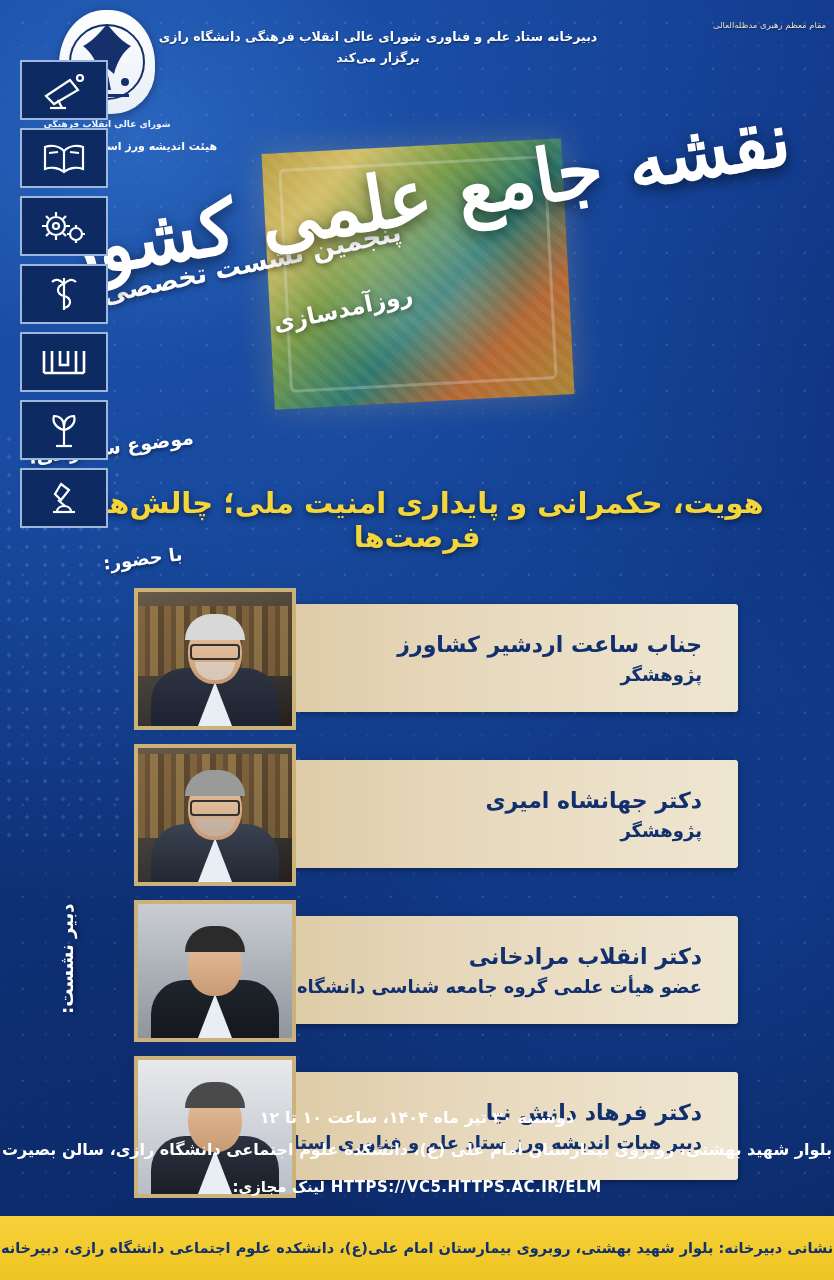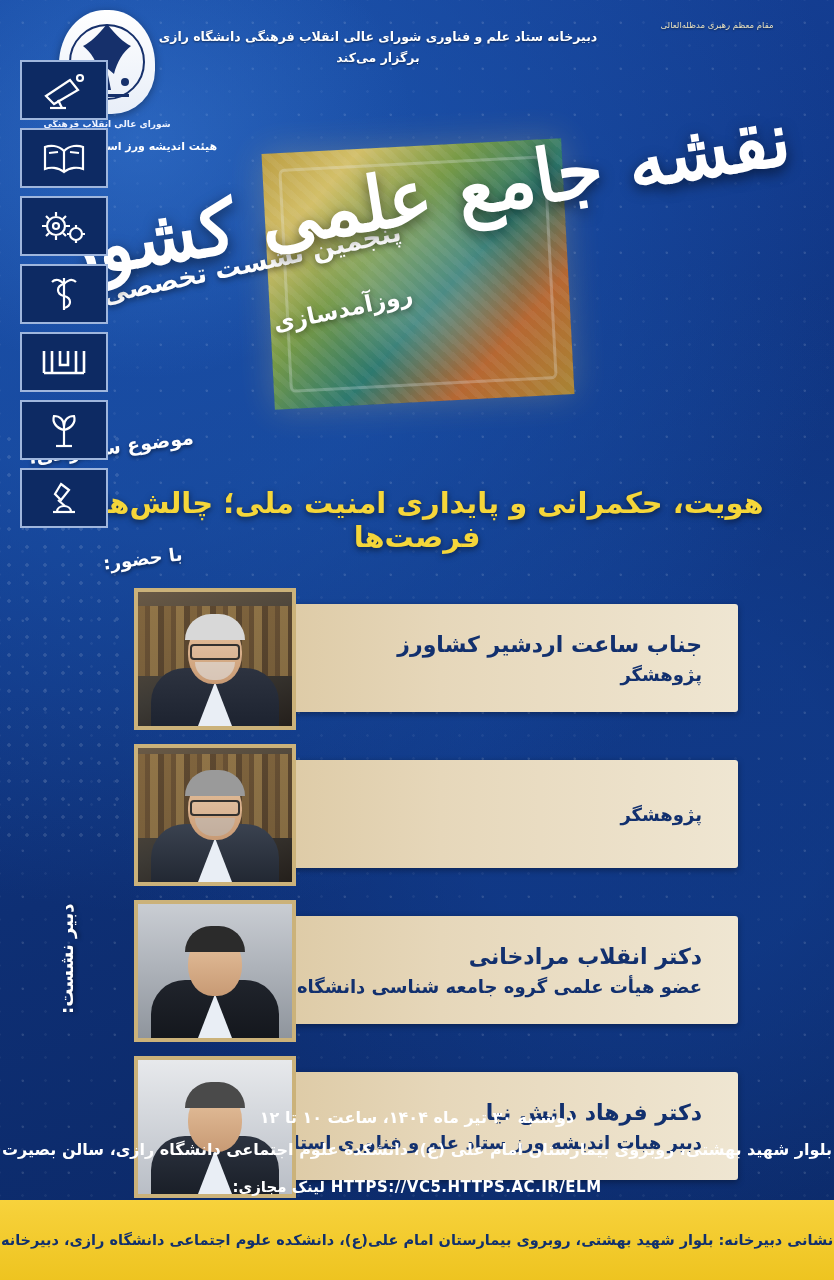--- a/index.html
+++ b/index.html
@@ -34,21 +34,21 @@
   }
 
   
   .header{position:absolute;top:0;left:0;right:0;height:178px;}
   .quote{
     position:absolute;right:8px;top:12px;width:218px;
     color:#f2d23c;text-align:center;line-height:1.75;font-size:11.5px;
     font-weight:bold;
     text-shadow:0 1px 2px rgba(0,0,0,.4);
   }
-  .quote .sig{display:block;margin-top:6px;color:#e9e2c0;font-size:8.5px;font-weight:normal;}
+  .quote .sig{display:block;margin-top:6px;color:#e9e2c0;font-size:8.5px;font-weight:normal;text-align:right;}
   .org-line{
     position:absolute;right:236px;top:26px;width:440px;text-align:center;
     color:#ffffff;font-size:12.5px;line-height:1.7;font-weight:bold;
     text-shadow:0 1px 2px rgba(0,0,0,.45);
   }
   .logo-wrap{position:absolute;left:42px;top:10px;width:130px;text-align:center;}
   .logo-badge{
     width:96px;height:104px;margin:0 auto;
     border-radius:48% 48% 45% 45%/52% 52% 42% 42%;
     background:linear-gradient(180deg,#ffffff,#e8eef8);
@@ -199,21 +199,21 @@
     color:#ffffff;font-size:15px;font-weight:bold;letter-spacing:.5px;
   }
   .link-line .url{color:#ffffff;}
   .secretary-label{
     position:absolute;left:56px;top:1014px;
     color:#ffffff;font-size:18px;font-weight:bold;
     transform:rotate(-90deg);transform-origin:left top;
     text-shadow:0 2px 4px rgba(0,0,0,.45);
   }
   .footer-bar{
-    position:absolute;left:0;right:0;bottom:0;height:80px;
+    position:absolute;left:0;right:0;bottom:0;height:64px;
     background:linear-gradient(180deg,#f7d23c,#eec420);
     display:flex;flex-direction:column;align-items:center;justify-content:center;
     gap:4px;
   }
   .footer-bar div{color:#11306d;font-size:14.5px;font-weight:bold;text-align:center;}
   .dot-deco{
     position:absolute;left:0;top:430px;width:120px;height:420px;
     background-image:radial-gradient(rgba(255,255,255,.12) 1.5px, rgba(0,0,0,0) 2px);
     background-size:18px 18px;pointer-events:none;
   }
@@ -354,20 +354,21 @@
           <div class="shirt"></div>
         <div class="head"></div>
           <div class="hair" style="background:#d8d8d8;"></div>
         <div class="glasses"></div>
           <div class="beard" style="background:rgba(225,225,225,.6);"></div>
       </div>
     </div>
 
     <div class="speaker">
       <div class="sp-band">
+        <div class="sp-name">دکتر جهانشاه امیری</div>
         <div class="sp-role">پژوهشگر</div>
       </div>
       <div class="sp-photo">
         <div class="bg"></div>
           <div class="shelf" style="top:6px;height:84px;"></div>
         <div class="body" style="background:linear-gradient(180deg,#3a4250,#222833);"></div>
           <div class="shirt"></div>
         <div class="head"></div>
           <div class="hair" style="background:#9a9a9a;"></div>
         <div class="glasses"></div>

